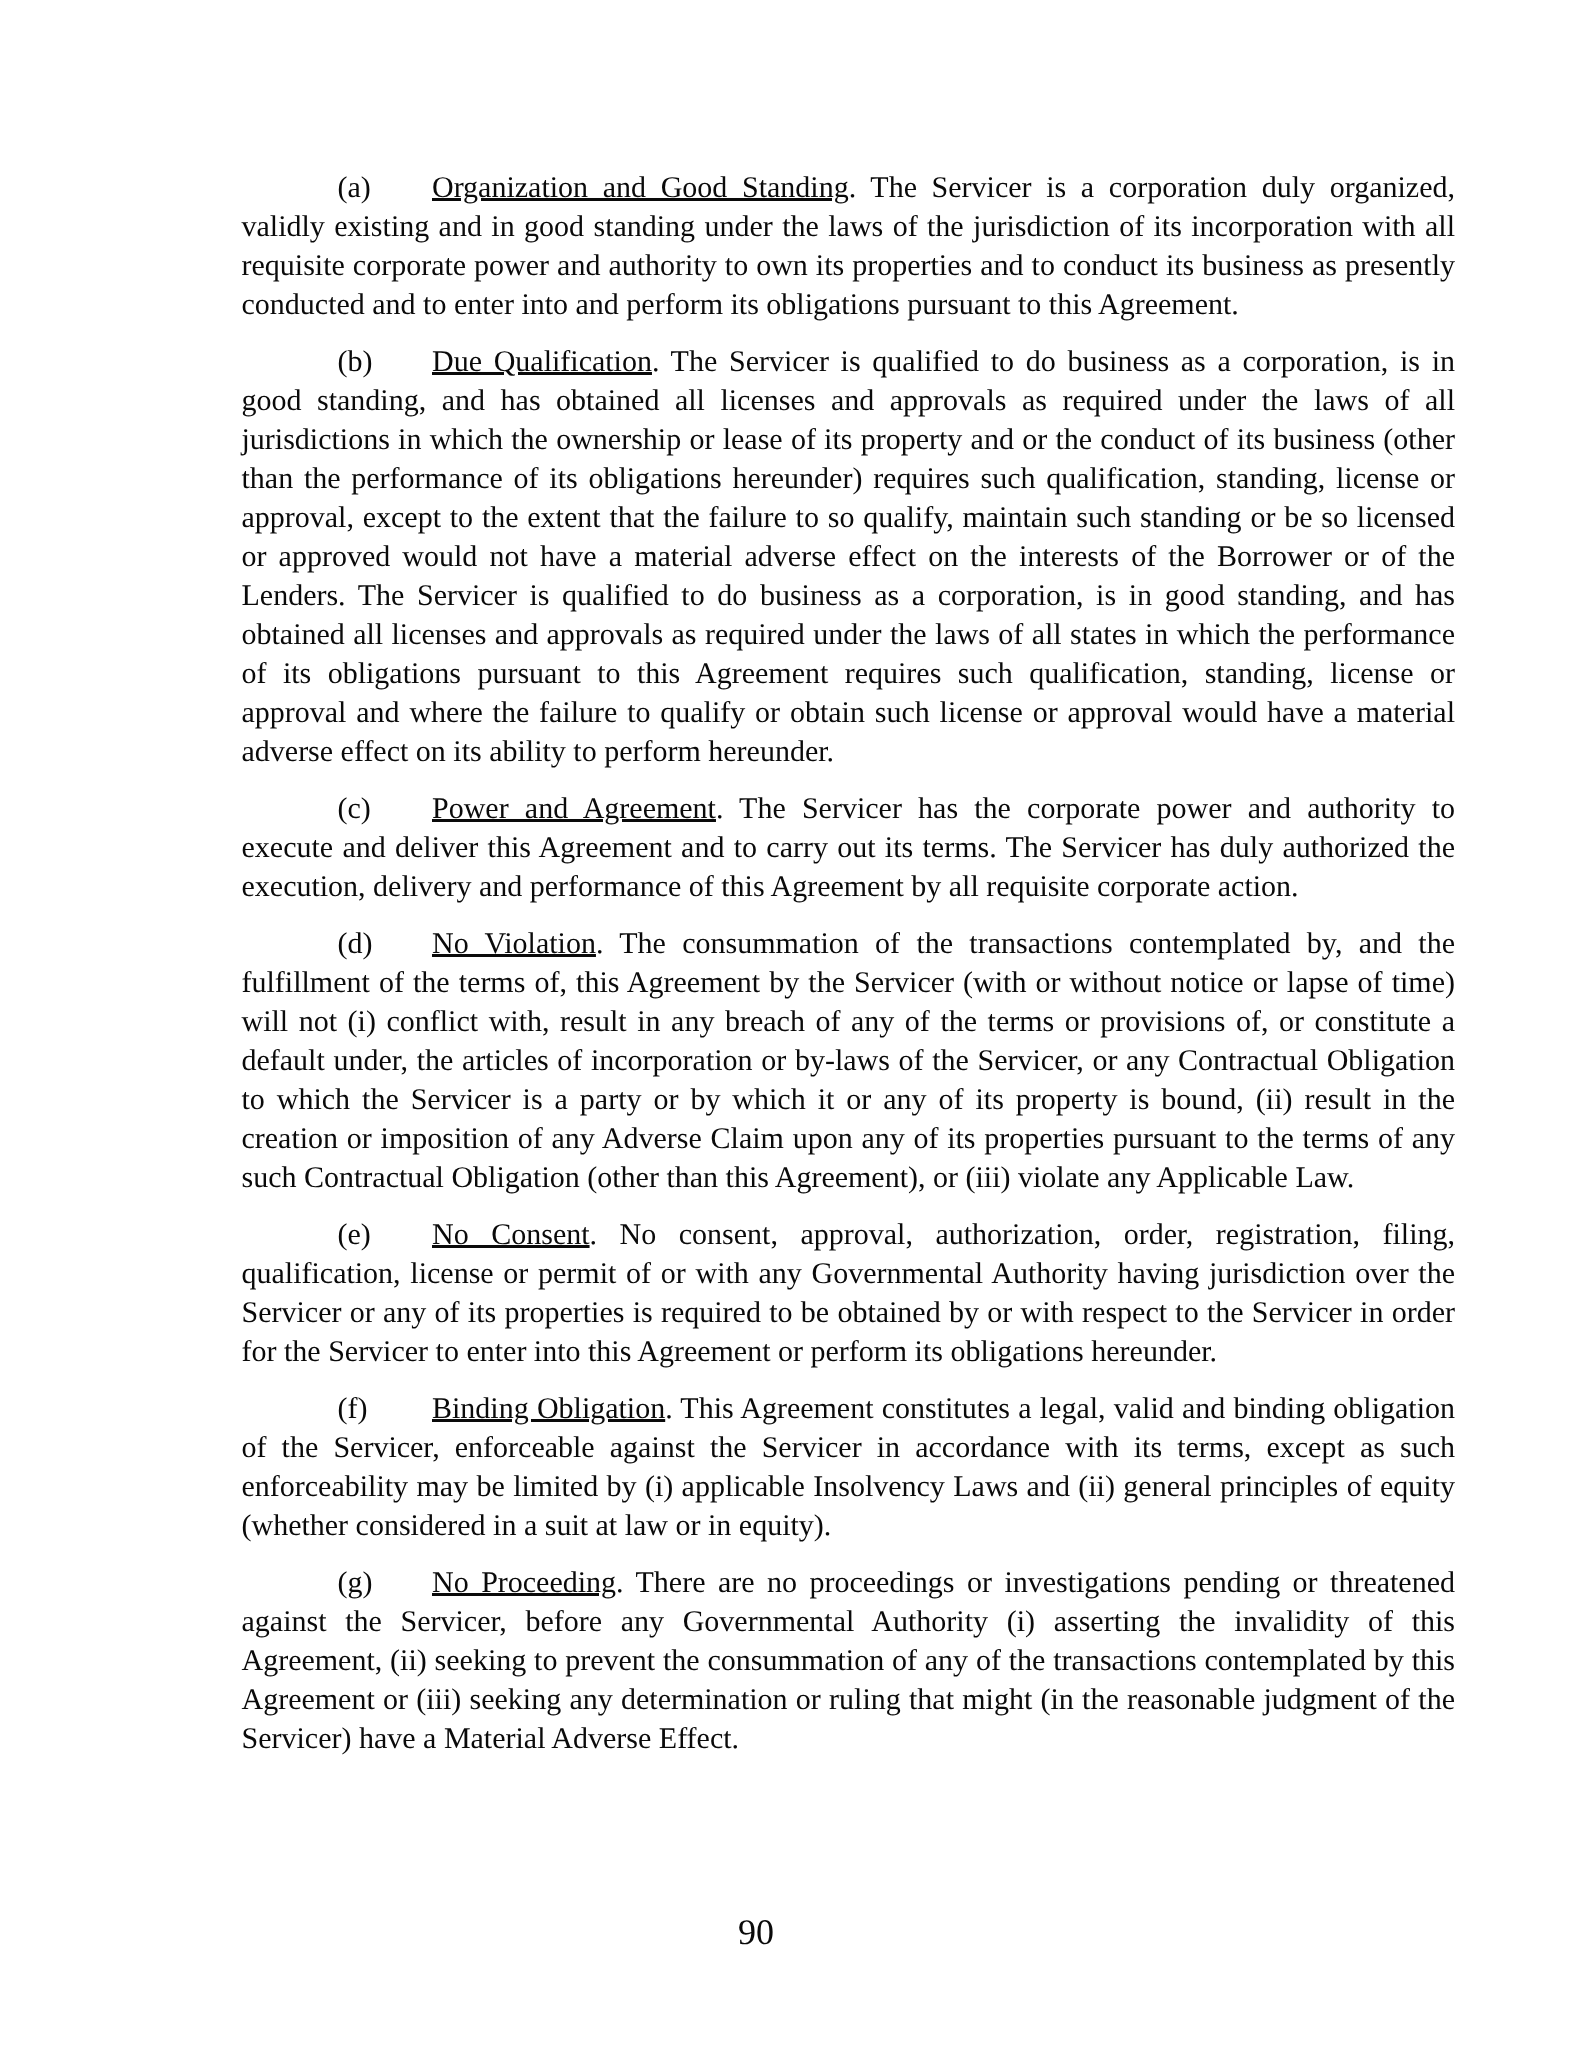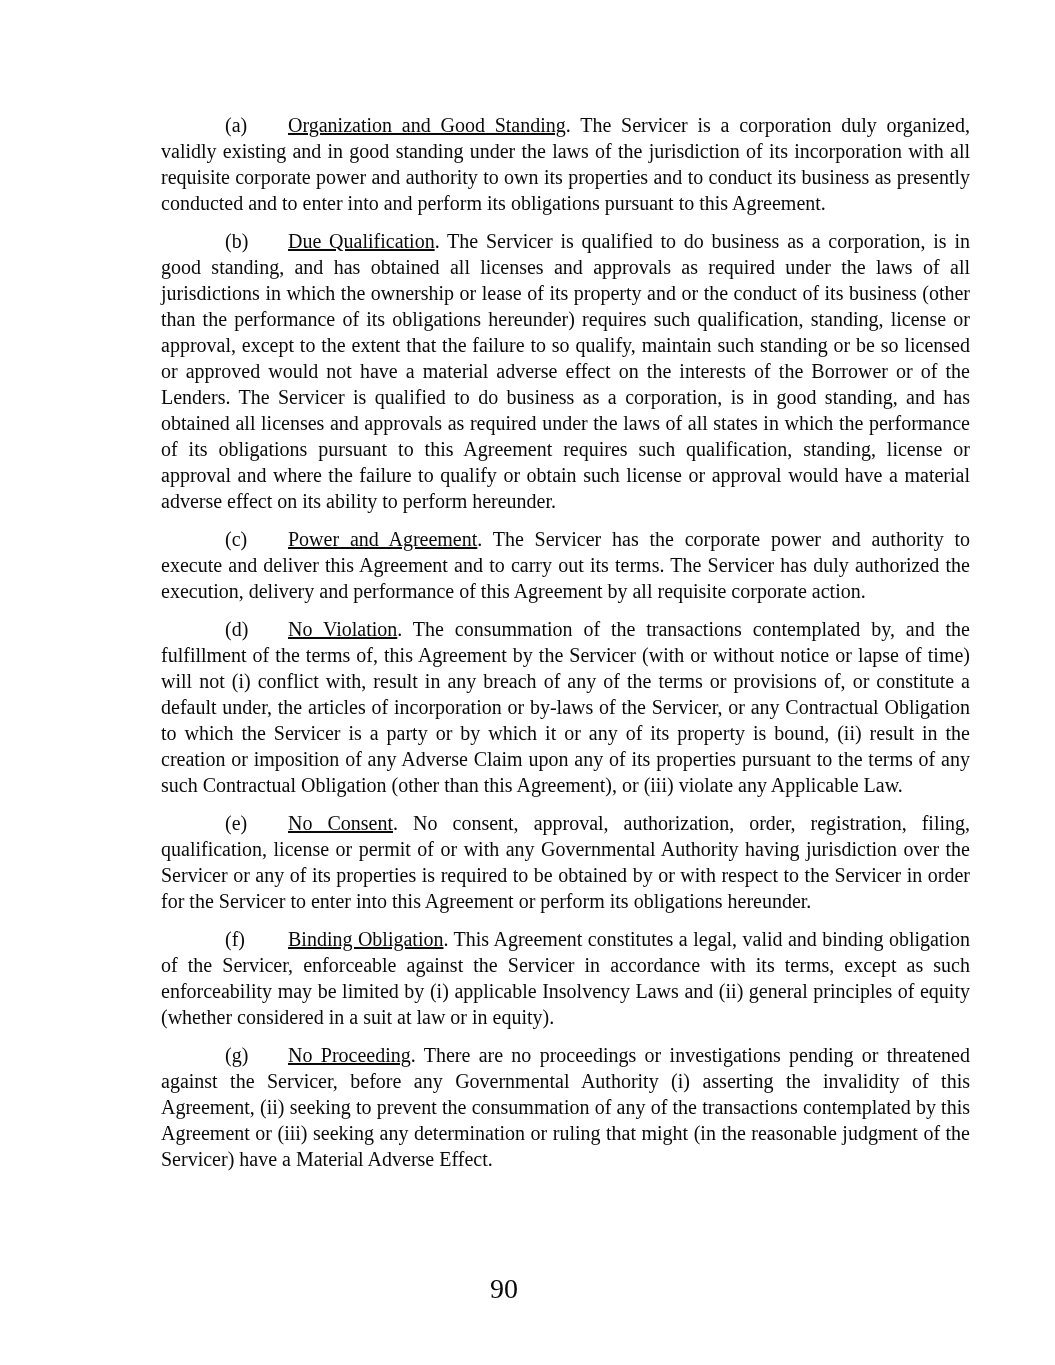--- a/index.html
+++ b/index.html
@@ -38,21 +38,21 @@
   }
   .para-heading {
     text-decoration: underline;
   }
   .page-number {
     position: absolute;
     top: 1276px;
     left: 0;
     right: 123px;
     text-align: center;
-    font-size: 28px;
+    font-size: 24px;
     line-height: 26px;
   }
 </style>
 </head>
 <body>
 
 <div class="page">
   <div class="content">
 
     <p class="para"><span class="para-label">(a)</span><span class="para-heading">Organization and Good Standing</span><span class="para-body">.  The Servicer is a corporation duly organized, validly existing and in good standing under the laws of the jurisdiction of its incorporation with all requisite corporate power and authority to own its properties and to conduct its business as presently conducted and to enter into and perform its obligations pursuant to this Agreement.</span></p>

